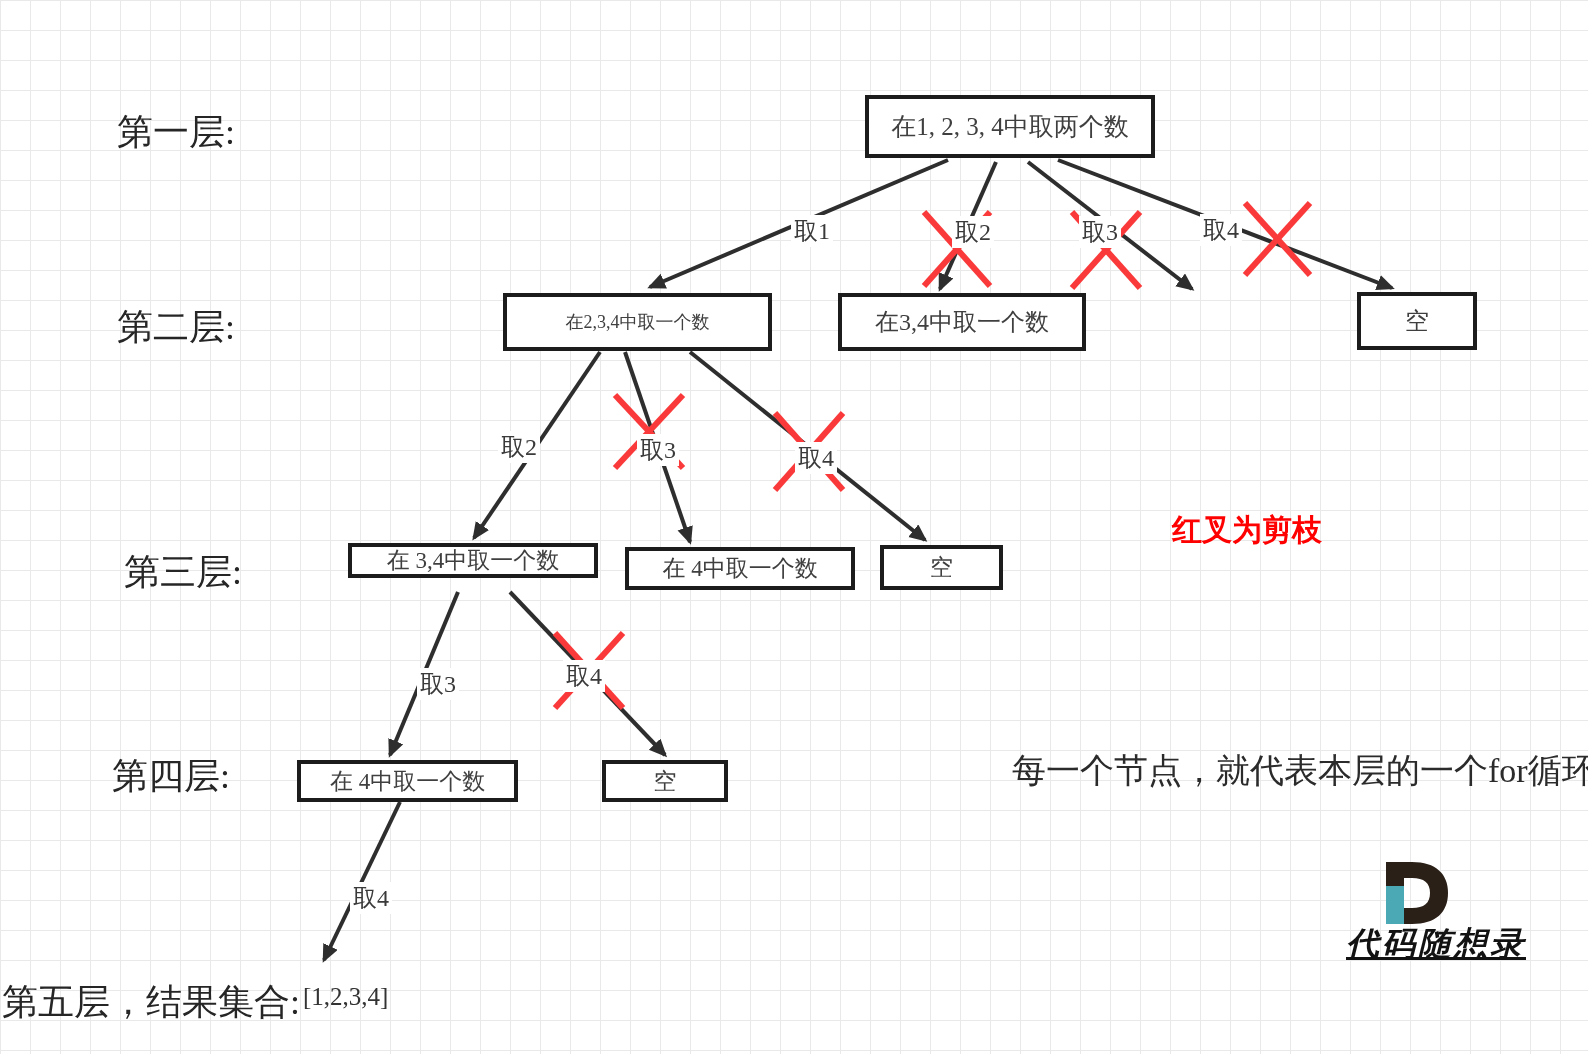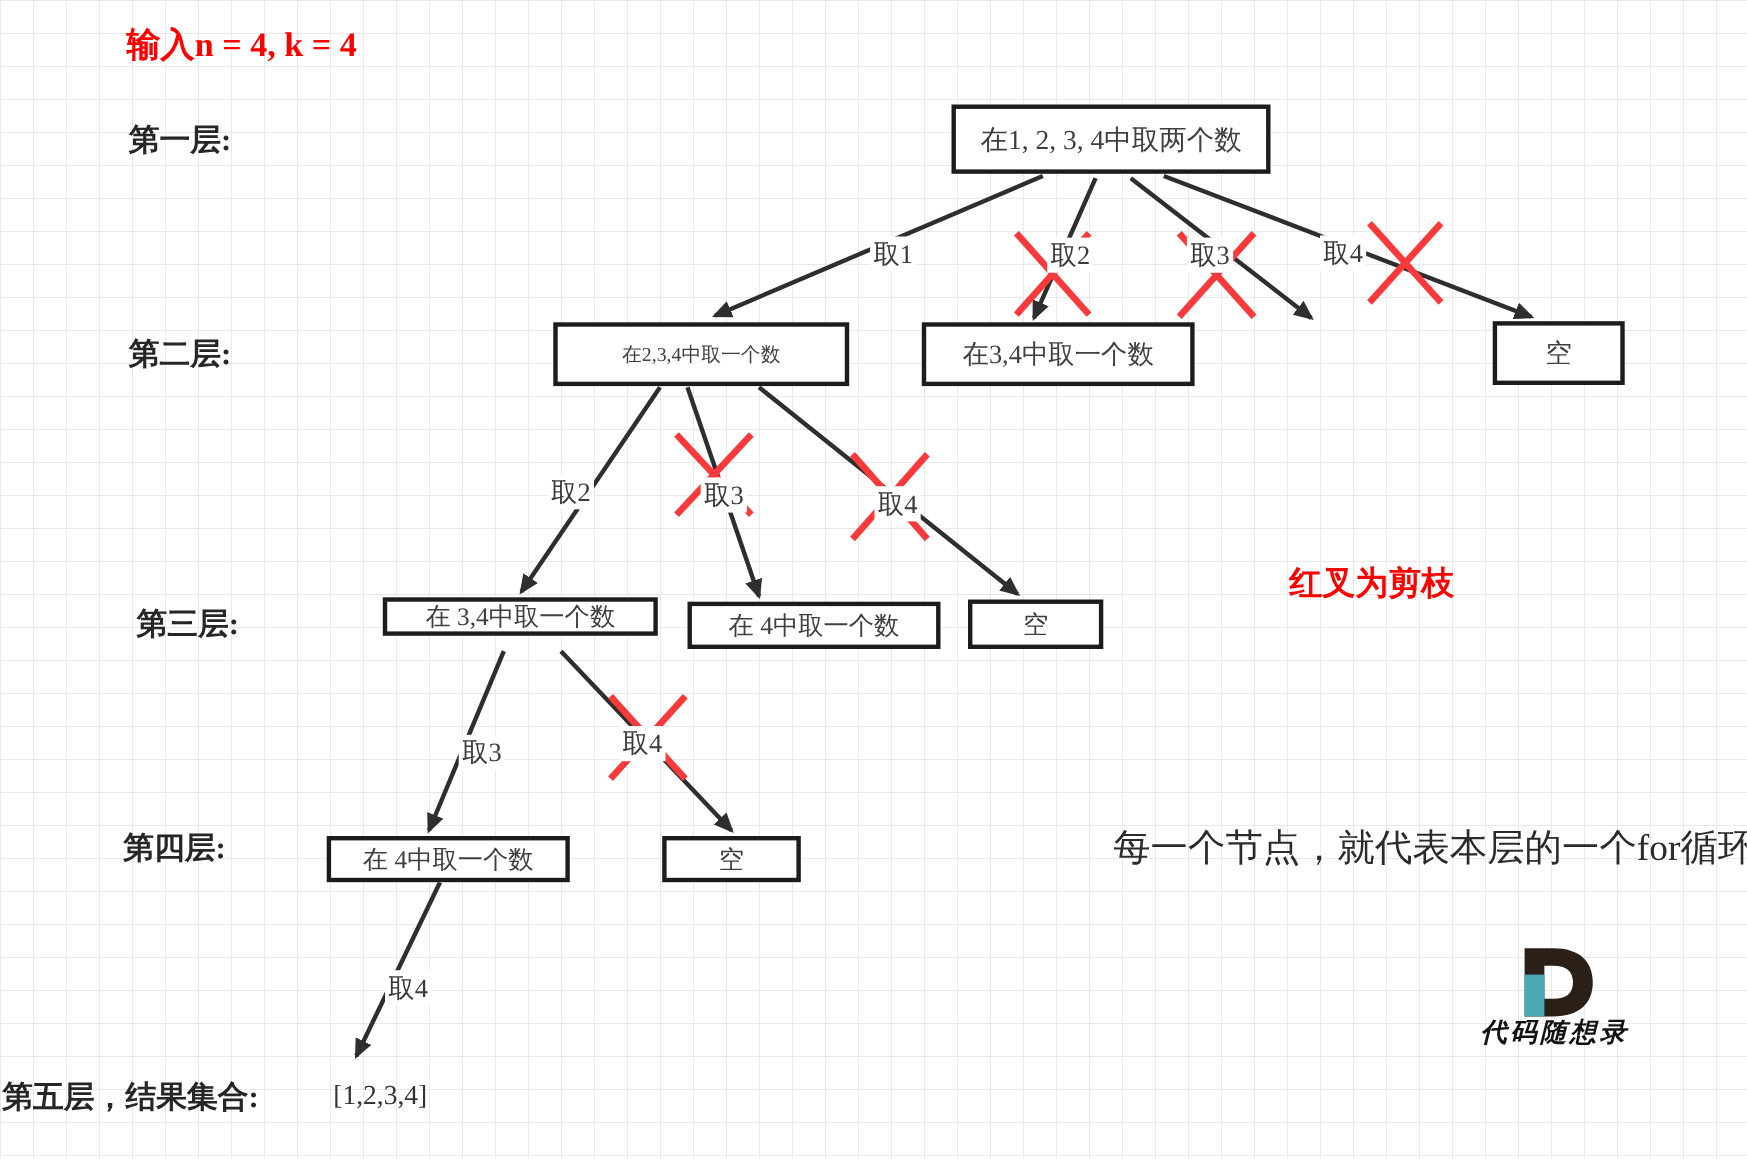--- a/index.html
+++ b/index.html
@@ -20,21 +20,21 @@
   .edges-svg{position:absolute;left:0;top:0;width:1588px;height:1054px;pointer-events:none;}
   .edges-svg line.arrow{stroke:#2e2e2e;stroke-width:4;}
   .edges-svg line.cross{stroke:#fa3a3a;stroke-width:6;}
   .title{
     position:absolute;left:115px;top:20px;
     font-size:31px;font-weight:bold;color:#ff0000;
     white-space:nowrap;
   }
   .lvl{
     position:absolute;
-    font-size:28px;font-weight:bold;color:#262626;
+    font-size:36px;font-weight:normal;color:#262626;
     white-space:nowrap;
   }
   .node{
     position:absolute;
     display:flex;align-items:center;justify-content:center;
     background:#ffffff;
     border:4px solid #1c1c1c;
     box-sizing:border-box;
     color:#3f3f3f;
     white-space:nowrap;
@@ -60,23 +60,24 @@
     white-space:nowrap;
   }
   .result{
     position:absolute;left:303px;top:983px;
     font-size:25px;color:#333;
     white-space:nowrap;
   }
   .logo{position:absolute;left:1340px;top:852px;width:180px;height:110px;}
   .logo-text{
     position:absolute;left:6px;top:70px;
-    font-size:24px;font-weight:bold;font-style:italic;
+    font-size:33px;font-weight:bold;font-style:italic;
     color:#121212;letter-spacing:3px;
     white-space:nowrap;
+    text-decoration:underline;
   }
 </style>
 </head>
 <body>
 
 <div class="canvas">
 
   <svg class="edges-svg" viewBox="0 0 1588 1054">
     <defs>
       <marker id="ah" markerUnits="userSpaceOnUse" markerWidth="20" markerHeight="18" refX="15" refY="8" orient="auto">
@@ -117,21 +118,20 @@
     <g>
       <line class="cross" x1="775" y1="413" x2="843" y2="490"></line>
       <line class="cross" x1="843" y1="413" x2="775" y2="490"></line>
     </g>
     <g>
       <line class="cross" x1="555" y1="633" x2="623" y2="708"></line>
       <line class="cross" x1="623" y1="633" x2="555" y2="708"></line>
     </g>
   </svg>
 
-  <div class="title">输入n = 4, k = 4</div>
 
   <div class="lvl" style="left:117px;top:108px">第一层:</div>
   <div class="lvl" style="left:117px;top:303px">第二层:</div>
   <div class="lvl" style="left:124px;top:548px">第三层:</div>
   <div class="lvl" style="left:112px;top:752px">第四层:</div>
   <div class="lvl" style="left:2px;top:978px">第五层，结果集合:</div>
 
   <div class="node" style="left:865px;top:95px;width:290px;height:63px;font-size:25px">在1, 2, 3, 4中取两个数</div>
   <div class="node" style="left:503px;top:293px;width:269px;height:58px;font-size:18px">在2,3,4中取一个数</div>
   <div class="node" style="left:838px;top:293px;width:248px;height:58px;font-size:24px">在3,4中取一个数</div>

